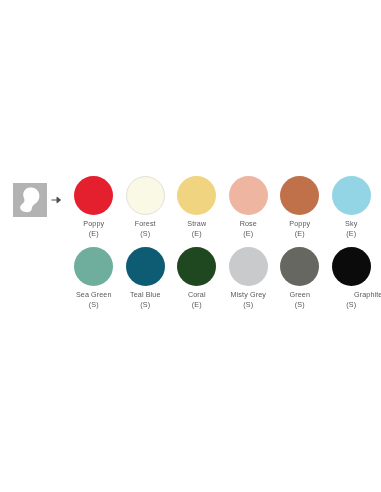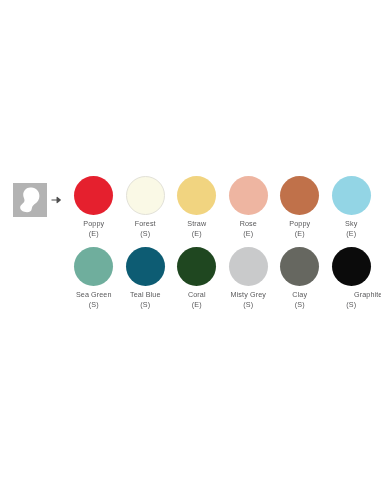--- a/index.html
+++ b/index.html
@@ -183,21 +183,21 @@
     </div>
 
     <div class="swatch">
       <span class="dot" style="background:#c9cacb"></span>
       <span class="swatch-label" style="color: rgb(88, 88, 90); text-align: center;">Misty Grey</span>
       <span class="swatch-code" style="color: rgb(88, 88, 90);">(S)</span>
     </div>
 
     <div class="swatch">
       <span class="dot" style="background:#666760"></span>
-      <span class="swatch-label" style="color: rgb(88, 88, 90);">Clay</span>
+      <span class="swatch-label" style="color: rgb(88, 88, 90);">Green</span>
       <span class="swatch-code" style="color: rgb(88, 88, 90);">(S)</span>
     </div>
 
     <div class="swatch">
       <span class="dot" style="background:#0b0b0b"></span>
       <span class="swatch-label" style="color: rgb(88, 88, 90); margin-left: 34px;">Graphite</span>
       <span class="swatch-code" style="color: rgb(88, 88, 90);">(S)</span>
     </div>
 
   </div>

